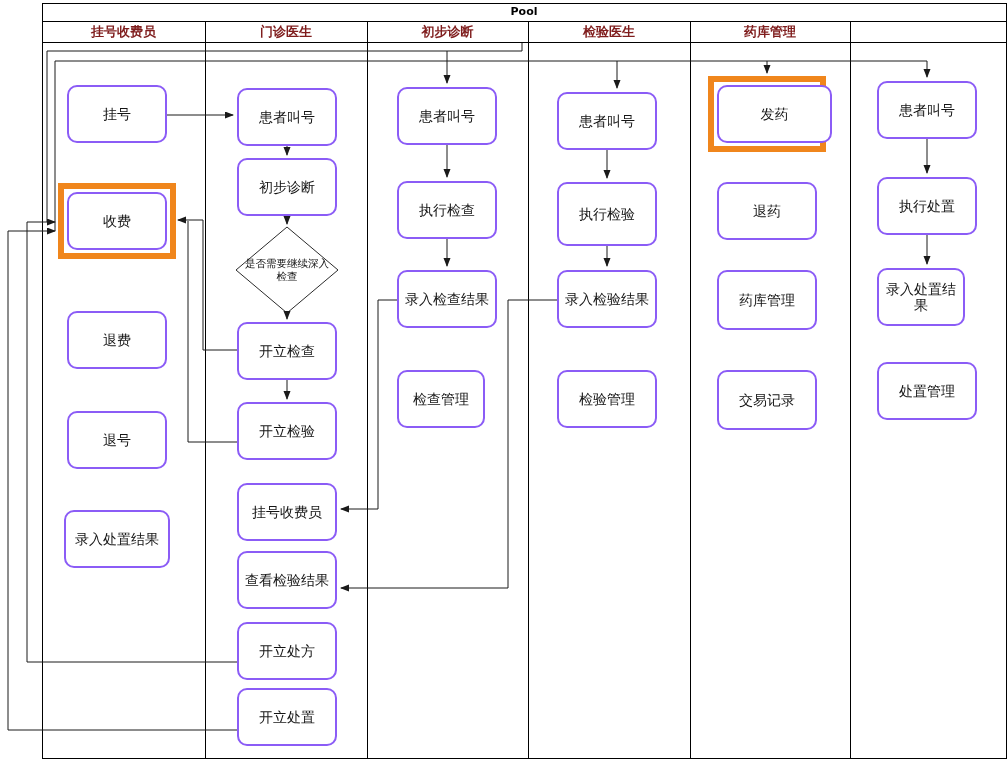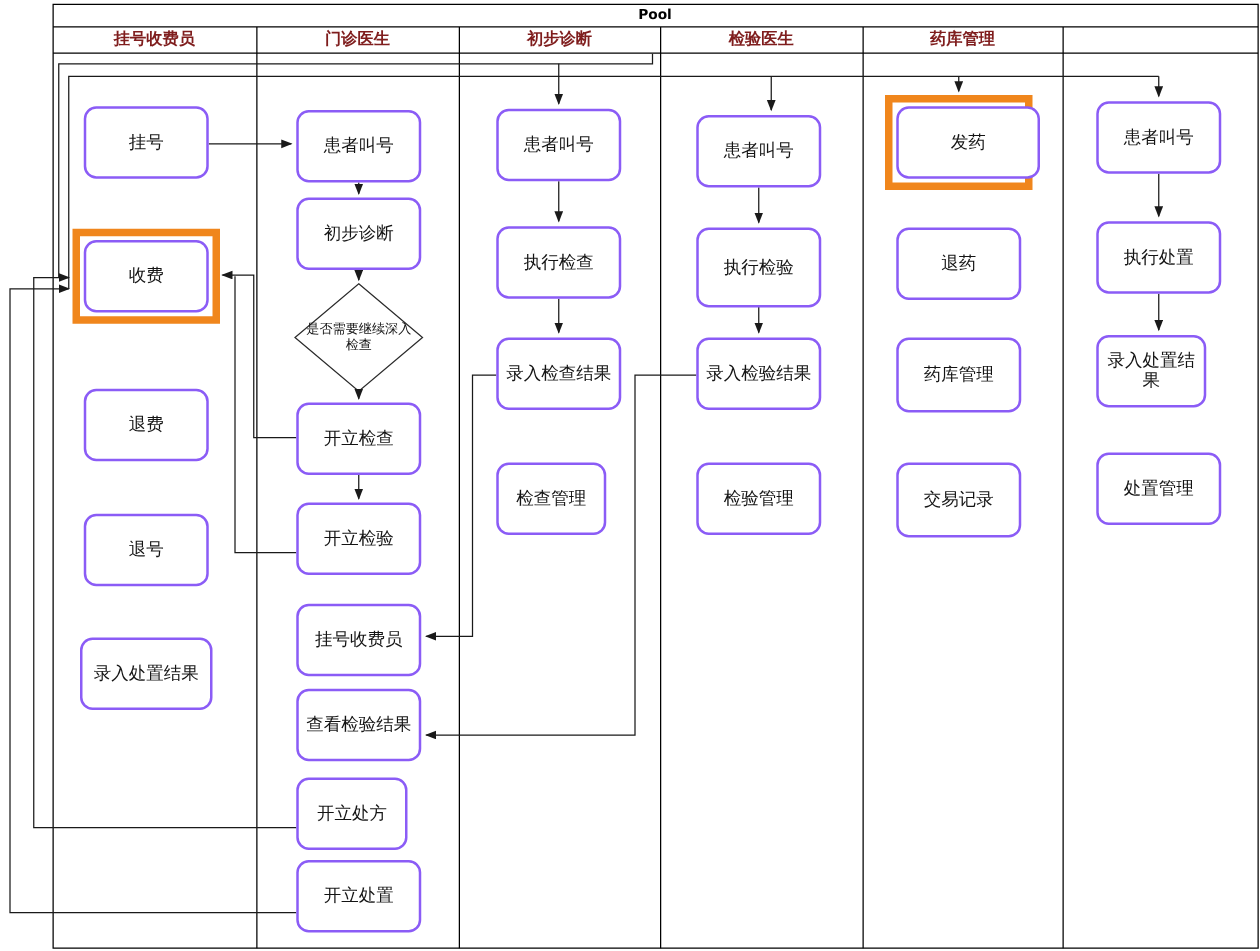--- a/index.html
+++ b/index.html
@@ -102,21 +102,21 @@
   <div class="node" style="left:67px;top:411px;width:100px;height:58px;">退号</div>
   <div class="node" style="left:64px;top:510px;width:106px;height:58px;">录入处置结果</div>
 
   <div class="node" style="left:237px;top:88px;width:100px;height:58px;">患者叫号</div>
   <div class="node" style="left:237px;top:158px;width:100px;height:58px;">初步诊断</div>
   <div class="diamond-label" style="left:241px;top:246px;width:92px;height:48px;">是否需要继续深入检查</div>
   <div class="node" style="left:237px;top:322px;width:100px;height:58px;">开立检查</div>
   <div class="node" style="left:237px;top:402px;width:100px;height:58px;">开立检验</div>
   <div class="node" style="left:237px;top:483px;width:100px;height:58px;">挂号收费员</div>
   <div class="node" style="left:237px;top:551px;width:100px;height:58px;">查看检验结果</div>
-  <div class="node" style="left:237px;top:622px;width:89px;height:58px;">开立处方</div>
+  <div class="node" style="left:237px;top:622px;width:100px;height:58px;">开立处方</div>
   <div class="node" style="left:237px;top:688px;width:100px;height:58px;">开立处置</div>
 
   <div class="node" style="left:397px;top:87px;width:100px;height:58px;">患者叫号</div>
   <div class="node" style="left:397px;top:181px;width:100px;height:58px;">执行检查</div>
   <div class="node" style="left:397px;top:270px;width:100px;height:58px;">录入检查结果</div>
   <div class="node" style="left:397px;top:370px;width:88px;height:58px;">检查管理</div>
 
   <div class="node" style="left:557px;top:92px;width:100px;height:58px;">患者叫号</div>
   <div class="node" style="left:557px;top:182px;width:100px;height:64px;">执行检验</div>
   <div class="node" style="left:557px;top:270px;width:100px;height:58px;">录入检验结果</div>

